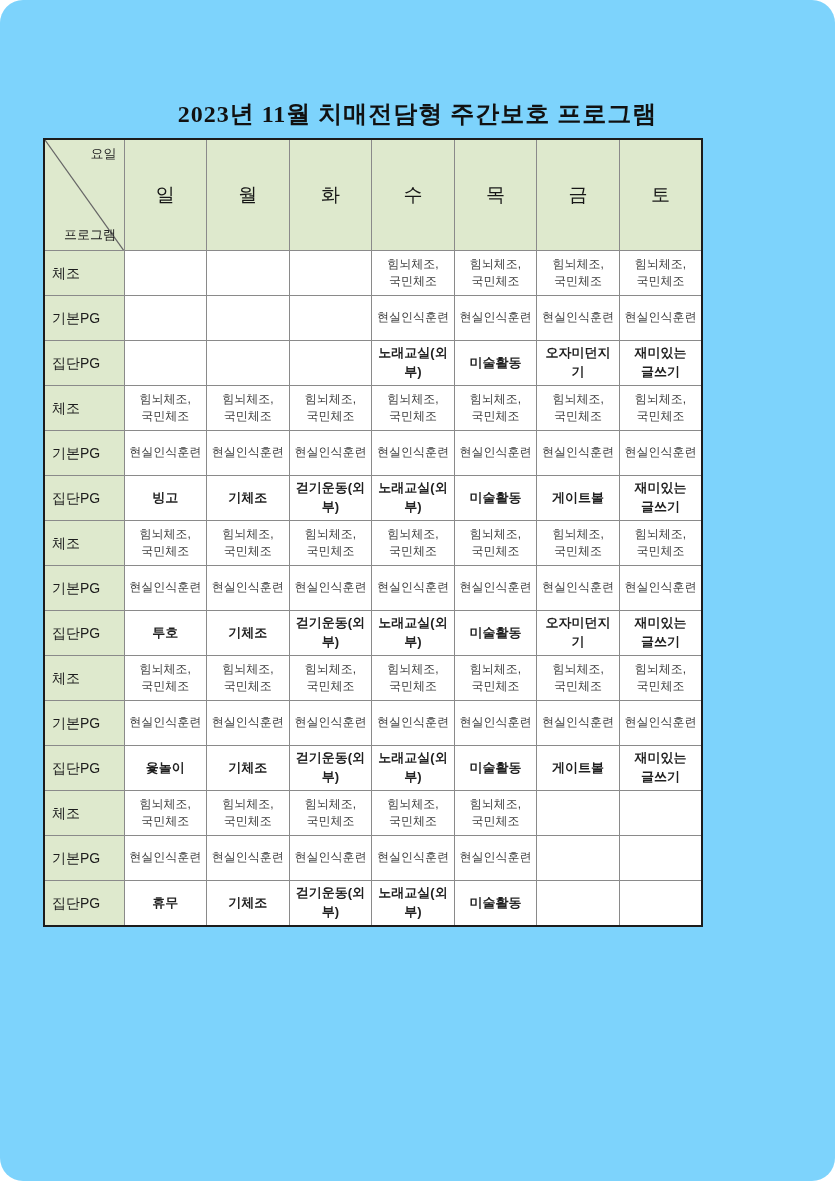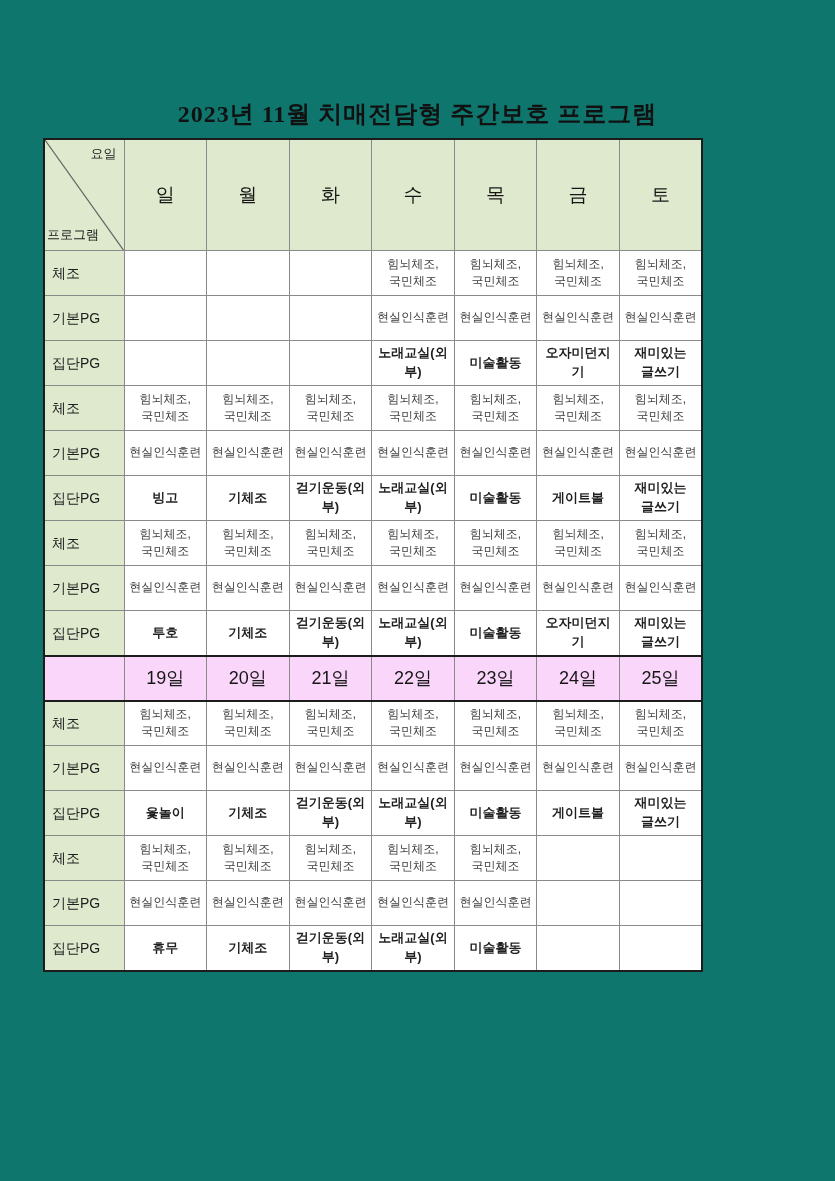--- a/index.html
+++ b/index.html
@@ -4,24 +4,25 @@
 <style>
   html, body {
     margin: 0;
     padding: 0;
     background: #ffffff;
   }
   .page {
     position: relative;
     width: 835px;
     height: 1181px;
-    background: #0f766e;
+    background: #7dd3fc;
     font-family: "Liberation Sans", "DejaVu Sans", sans-serif;
     color: #1a1a1a;
     overflow: hidden;
+    border-radius: 23px;
   }
   .doc-title {
     margin: 0;
     padding-top: 98px;
     text-align: center;
     font-family: "Liberation Serif", "DejaVu Serif", serif;
     font-weight: bold;
     font-size: 24px;
     letter-spacing: 1px;
     color: #111111;
@@ -62,21 +63,21 @@
     width: 100%; height: 100%;
   }
   .corner-top {
     position: absolute;
     top: 5px; right: 7px;
     font-size: 13px;
     color: #222222;
   }
   .corner-bottom {
     position: absolute;
-    bottom: 5px; left: 2px;
+    bottom: 5px; left: 19px;
     font-size: 13px;
     color: #222222;
   }
   
   tr.date-row {
     height: 45px;
     background: #fad6fa;
   }
   tr.date-row td {
     border-top: 2px solid #1c1c1c;
@@ -250,30 +251,20 @@
           <td class="label-cell">집단PG</td>
           <td class="group-cell">투호</td>
           <td class="group-cell">기체조</td>
           <td class="group-cell">걷기운동(외부)</td>
           <td class="group-cell">노래교실(외부)</td>
           <td class="group-cell">미술활동</td>
           <td class="group-cell">오자미던지기</td>
           <td class="group-cell">재미있는
 글쓰기</td>
         </tr>
-        <tr class="date-row">
-          <td class="label-cell"></td>
-          <td class="date-cell">19일</td>
-          <td class="date-cell">20일</td>
-          <td class="date-cell">21일</td>
-          <td class="date-cell">22일</td>
-          <td class="date-cell">23일</td>
-          <td class="date-cell">24일</td>
-          <td class="date-cell">25일</td>
-        </tr>
         <tr class="exercise-row">
           <td class="label-cell">체조</td>
           <td class="exercise-cell">힘뇌체조,
 국민체조</td>
           <td class="exercise-cell">힘뇌체조,
 국민체조</td>
           <td class="exercise-cell">힘뇌체조,
 국민체조</td>
           <td class="exercise-cell">힘뇌체조,
 국민체조</td>

